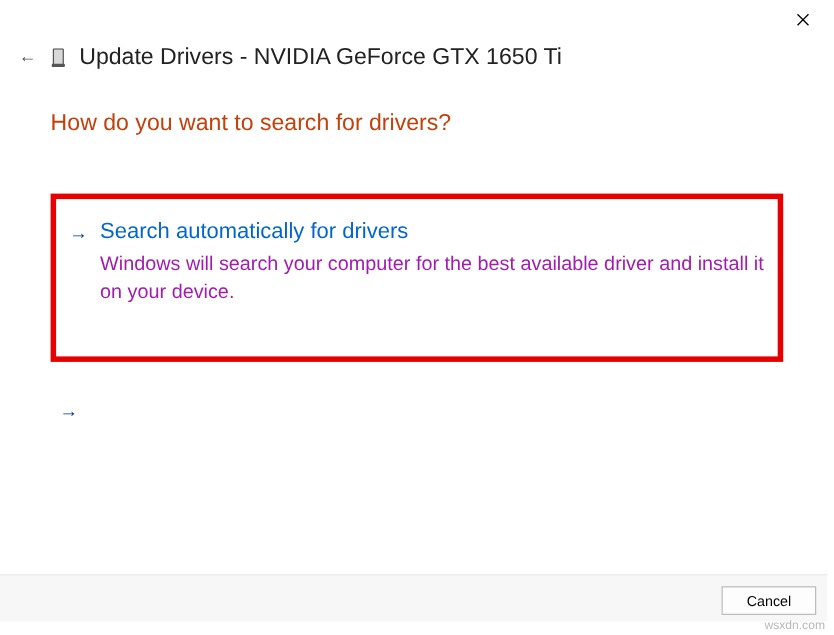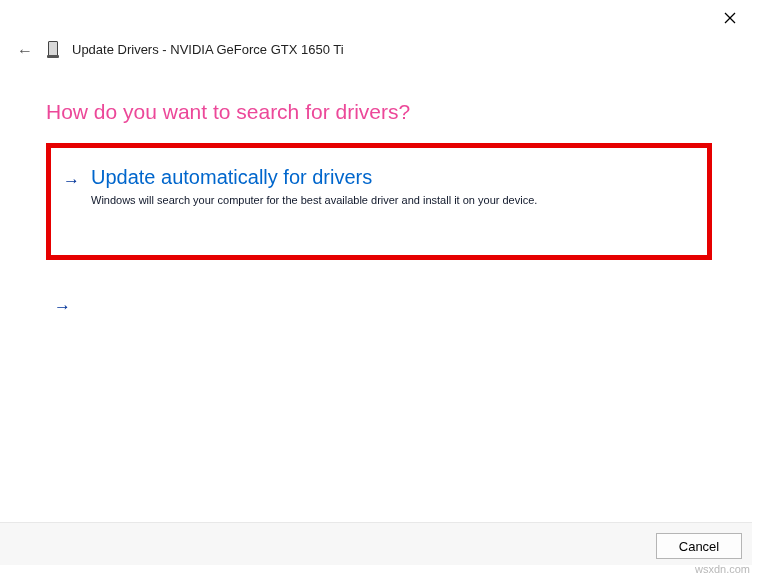--- a/index.html
+++ b/index.html
@@ -52,33 +52,33 @@
       content: "";
       position: absolute;
       bottom: -2px;
       left: -2px;
       right: -2px;
       height: 3px;
       background: #555;
       border-radius: 1px;
     }
     .header-title {
-      font-size: 13px;
+      font-size: 21px;
       color: #222;
     }
     .main-area {
       position: absolute;
       top: 100px;
       left: 46px;
       right: 46px;
     }
     .question {
       font-size: 21px;
-      color: #ec4899;
-      margin-bottom: 19px;
+      color: #c2410c;
+      margin-bottom: 52px;
     }
     .option {
       display: flex;
       align-items: flex-start;
       gap: 10px;
       padding: 12px 8px 18px 8px;
       cursor: pointer;
     }
     .option .arrow {
       font-size: 17px;
@@ -88,22 +88,22 @@
     }
     .option-body {
       flex: 1;
     }
     .option-title {
       font-size: 20px;
       color: #0066cc;
       margin-bottom: 4px;
     }
     .option-desc {
-      font-size: 11px;
-      color: #0f172a;
+      font-size: 18px;
+      color: #a21caf;
       line-height: 1.45;
     }
     .highlight-box {
       border: 5px solid #e60000;
       margin-bottom: 20px;
       padding: 6px 4px 28px 4px;
     }
     .footer {
       position: absolute;
       bottom: 12px;
@@ -151,21 +151,21 @@
   <div class="header-title">Update Drivers - NVIDIA GeForce GTX 1650 Ti</div>
 </div>
 
 <div class="main-area">
   <div class="question">How do you want to search for drivers?</div>
 
   <div class="highlight-box">
     <div class="option">
       <div class="arrow">→</div>
       <div class="option-body">
-        <div class="option-title">Update automatically for drivers</div>
+        <div class="option-title">Search automatically for drivers</div>
         <div class="option-desc">Windows will search your computer for the best available driver and install it on your device.</div>
       </div>
     </div>
   </div>
 
   <div class="option">
     <div class="arrow">→</div>
   </div>
 </div>
 

